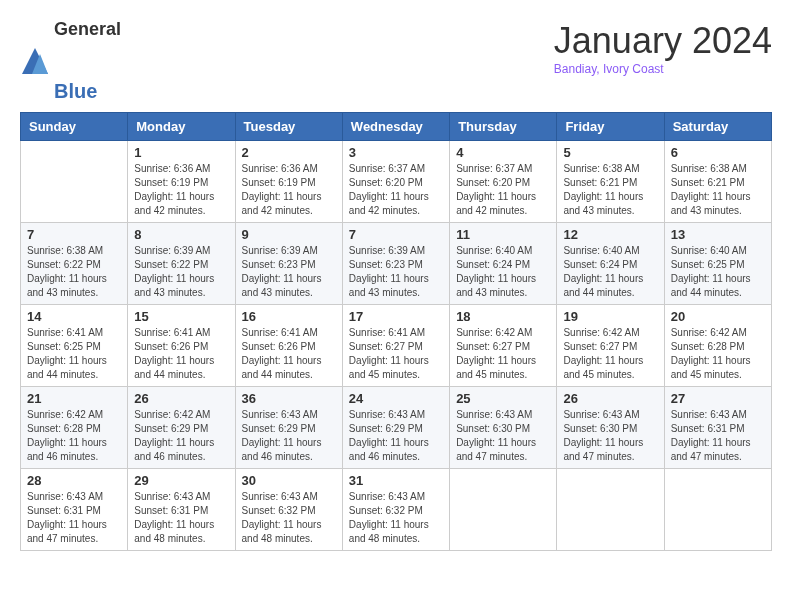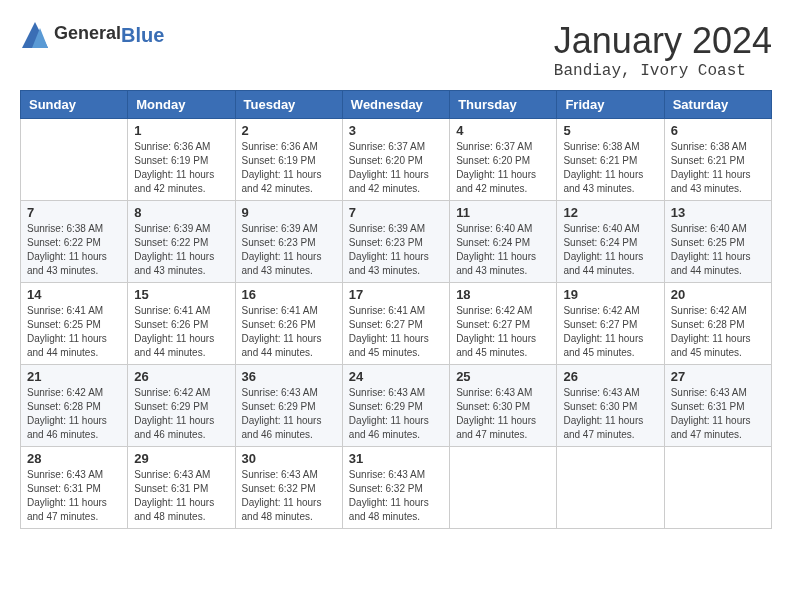--- a/index.html
+++ b/index.html
@@ -15,22 +15,23 @@
       justify-content: space-between;
       align-items: flex-start;
       margin-bottom: 10px;
     }
     .logo {
       display: flex;
       align-items: center;
     }
     .logo-text {
       display: flex;
-      flex-direction: row;
+      flex-direction: column;
       line-height: 1.1;
+      gap: 40px;
     }
     .logo-general {
       font-size: 18px;
       font-weight: bold;
       color: #333;
     }
     .logo-blue {
       font-size: 20px;
       font-weight: bold;
       color: #3a6eb5;
@@ -42,23 +43,22 @@
     }
     .title-block {
       text-align: left;
     }
     .month-title {
       font-size: 36px;
       font-weight: normal;
       color: #333;
     }
     .subtitle {
-      font-size: 16px;
-      color: #404040;
-      font-family: Liberation Mono, monospace;
+      font-size: 12px;
+      color: #8b5cf6;
     }
     .calendar {
       width: 100%;
       border-collapse: collapse;
       border: 1px solid #ccc;
     }
     .calendar th {
       background-color: #3a6eb5;
       color: #fff;
       text-align: left;

